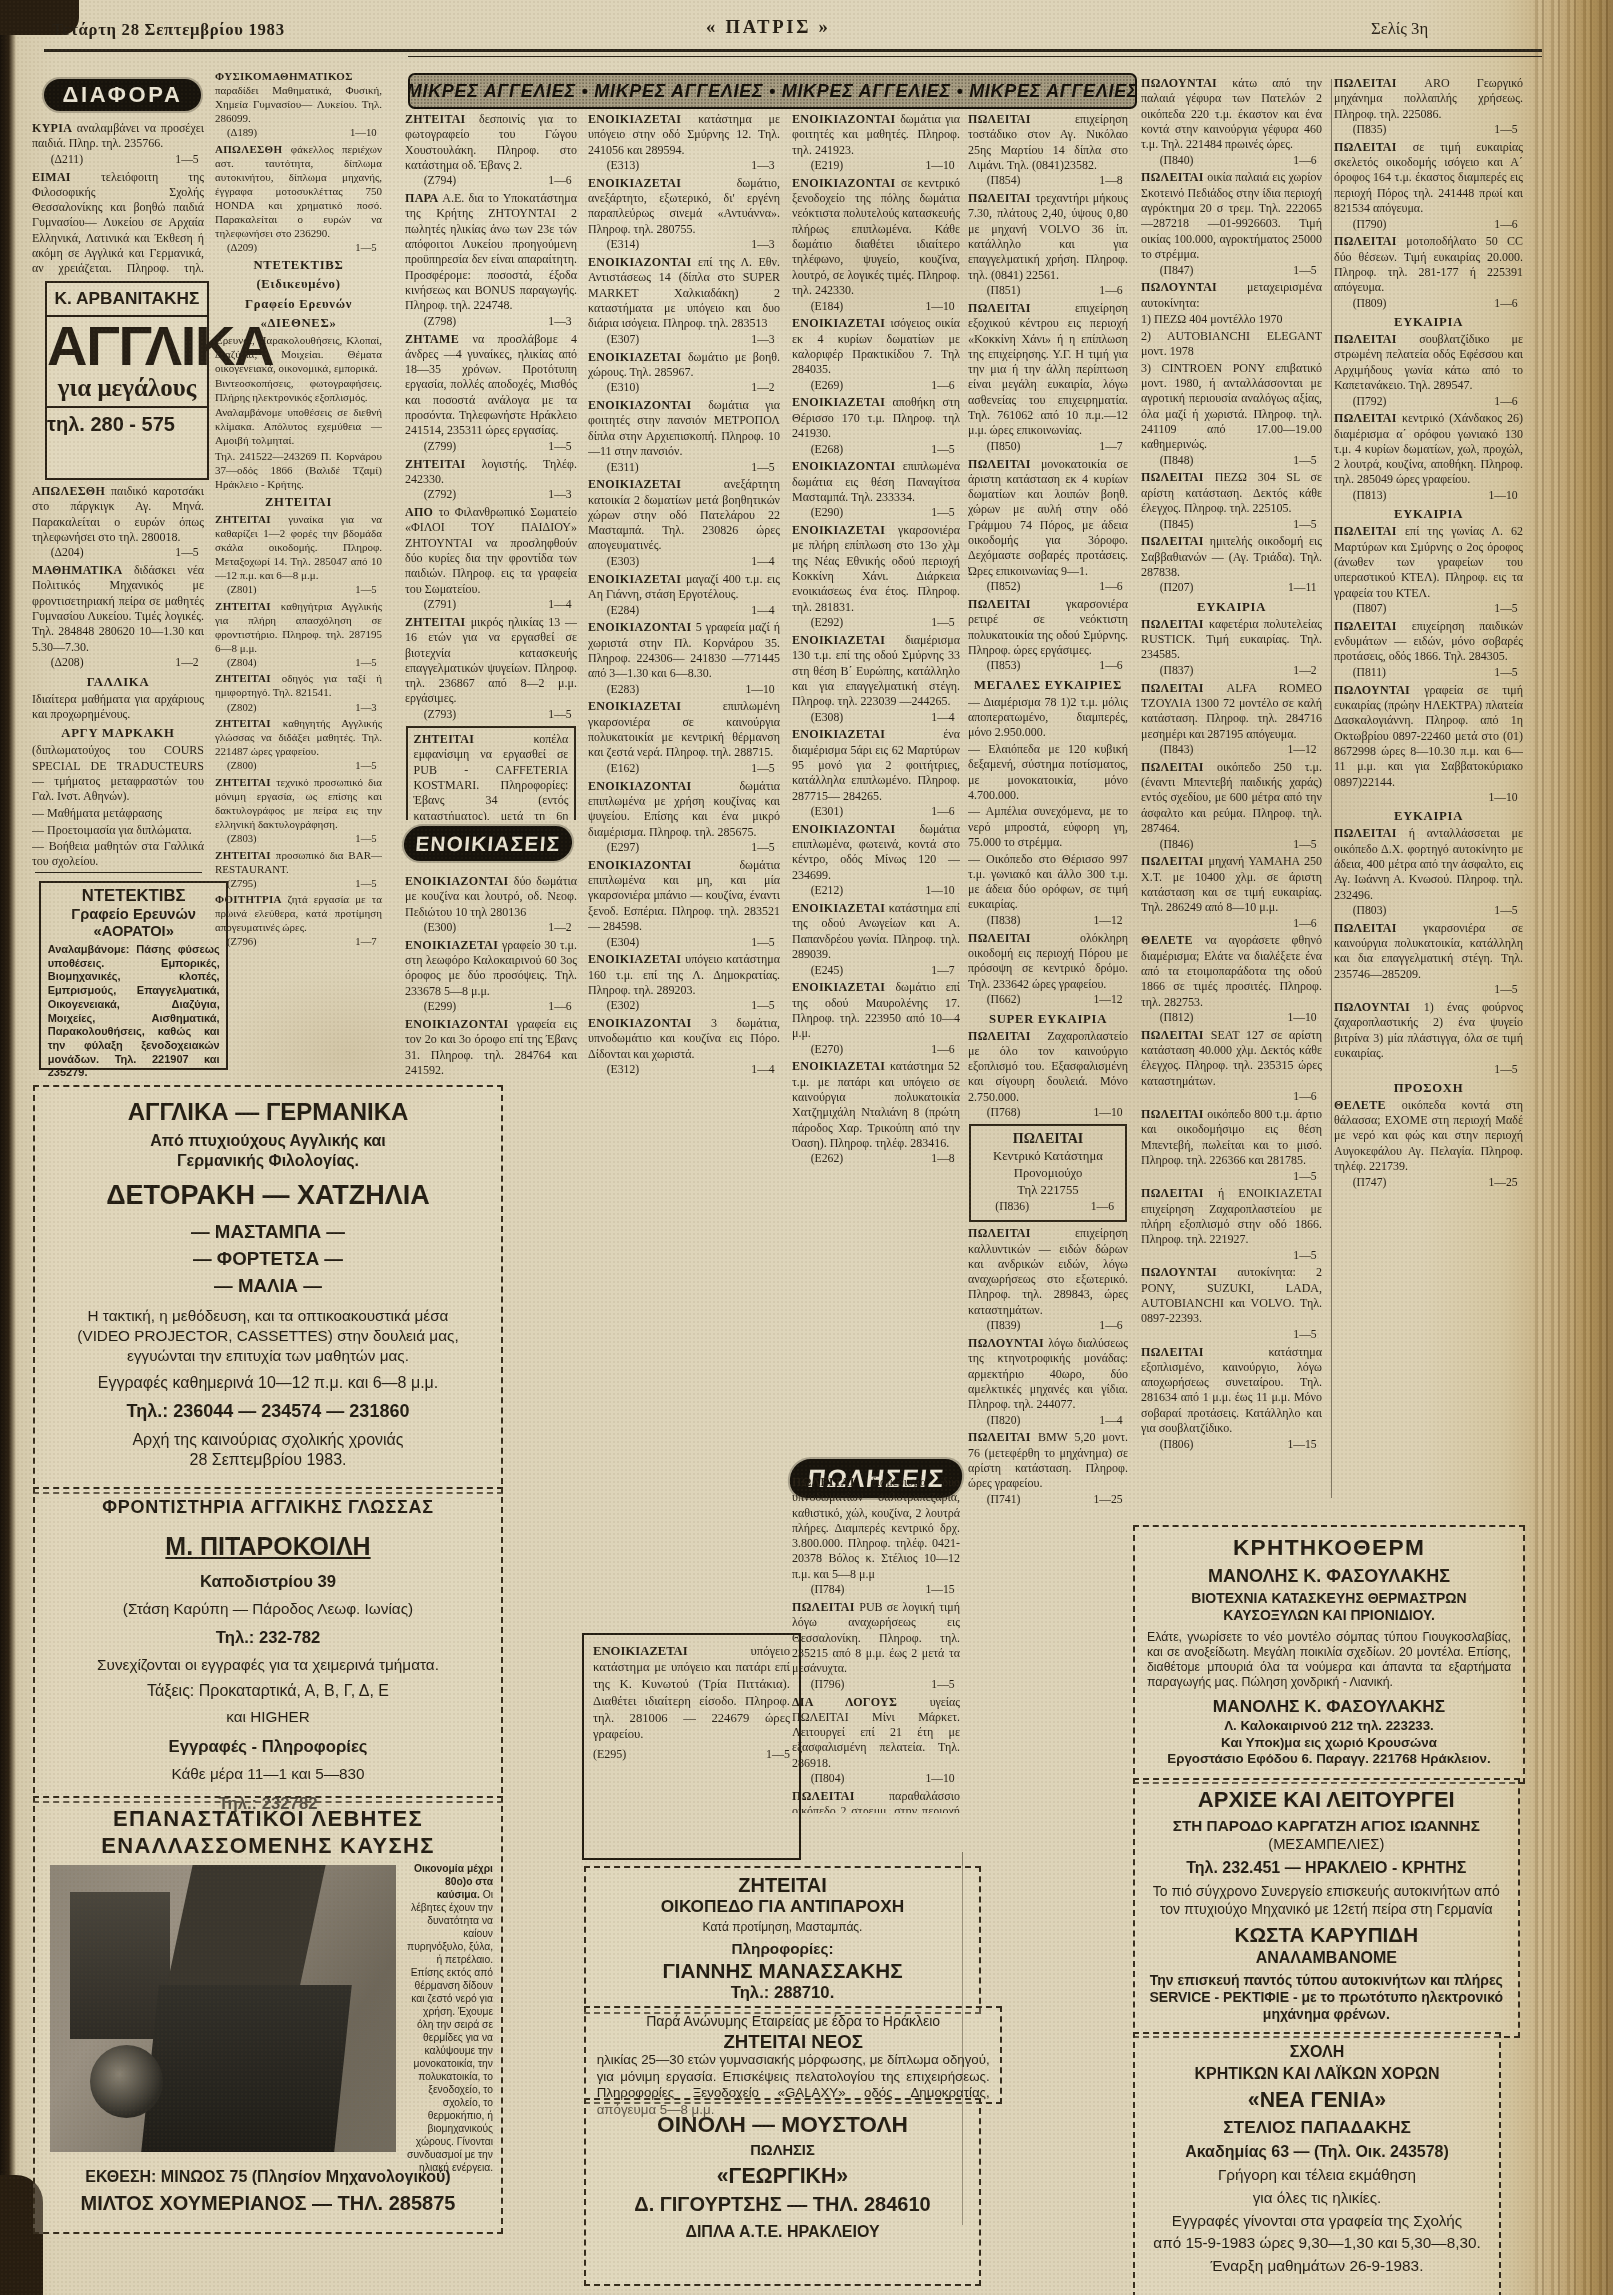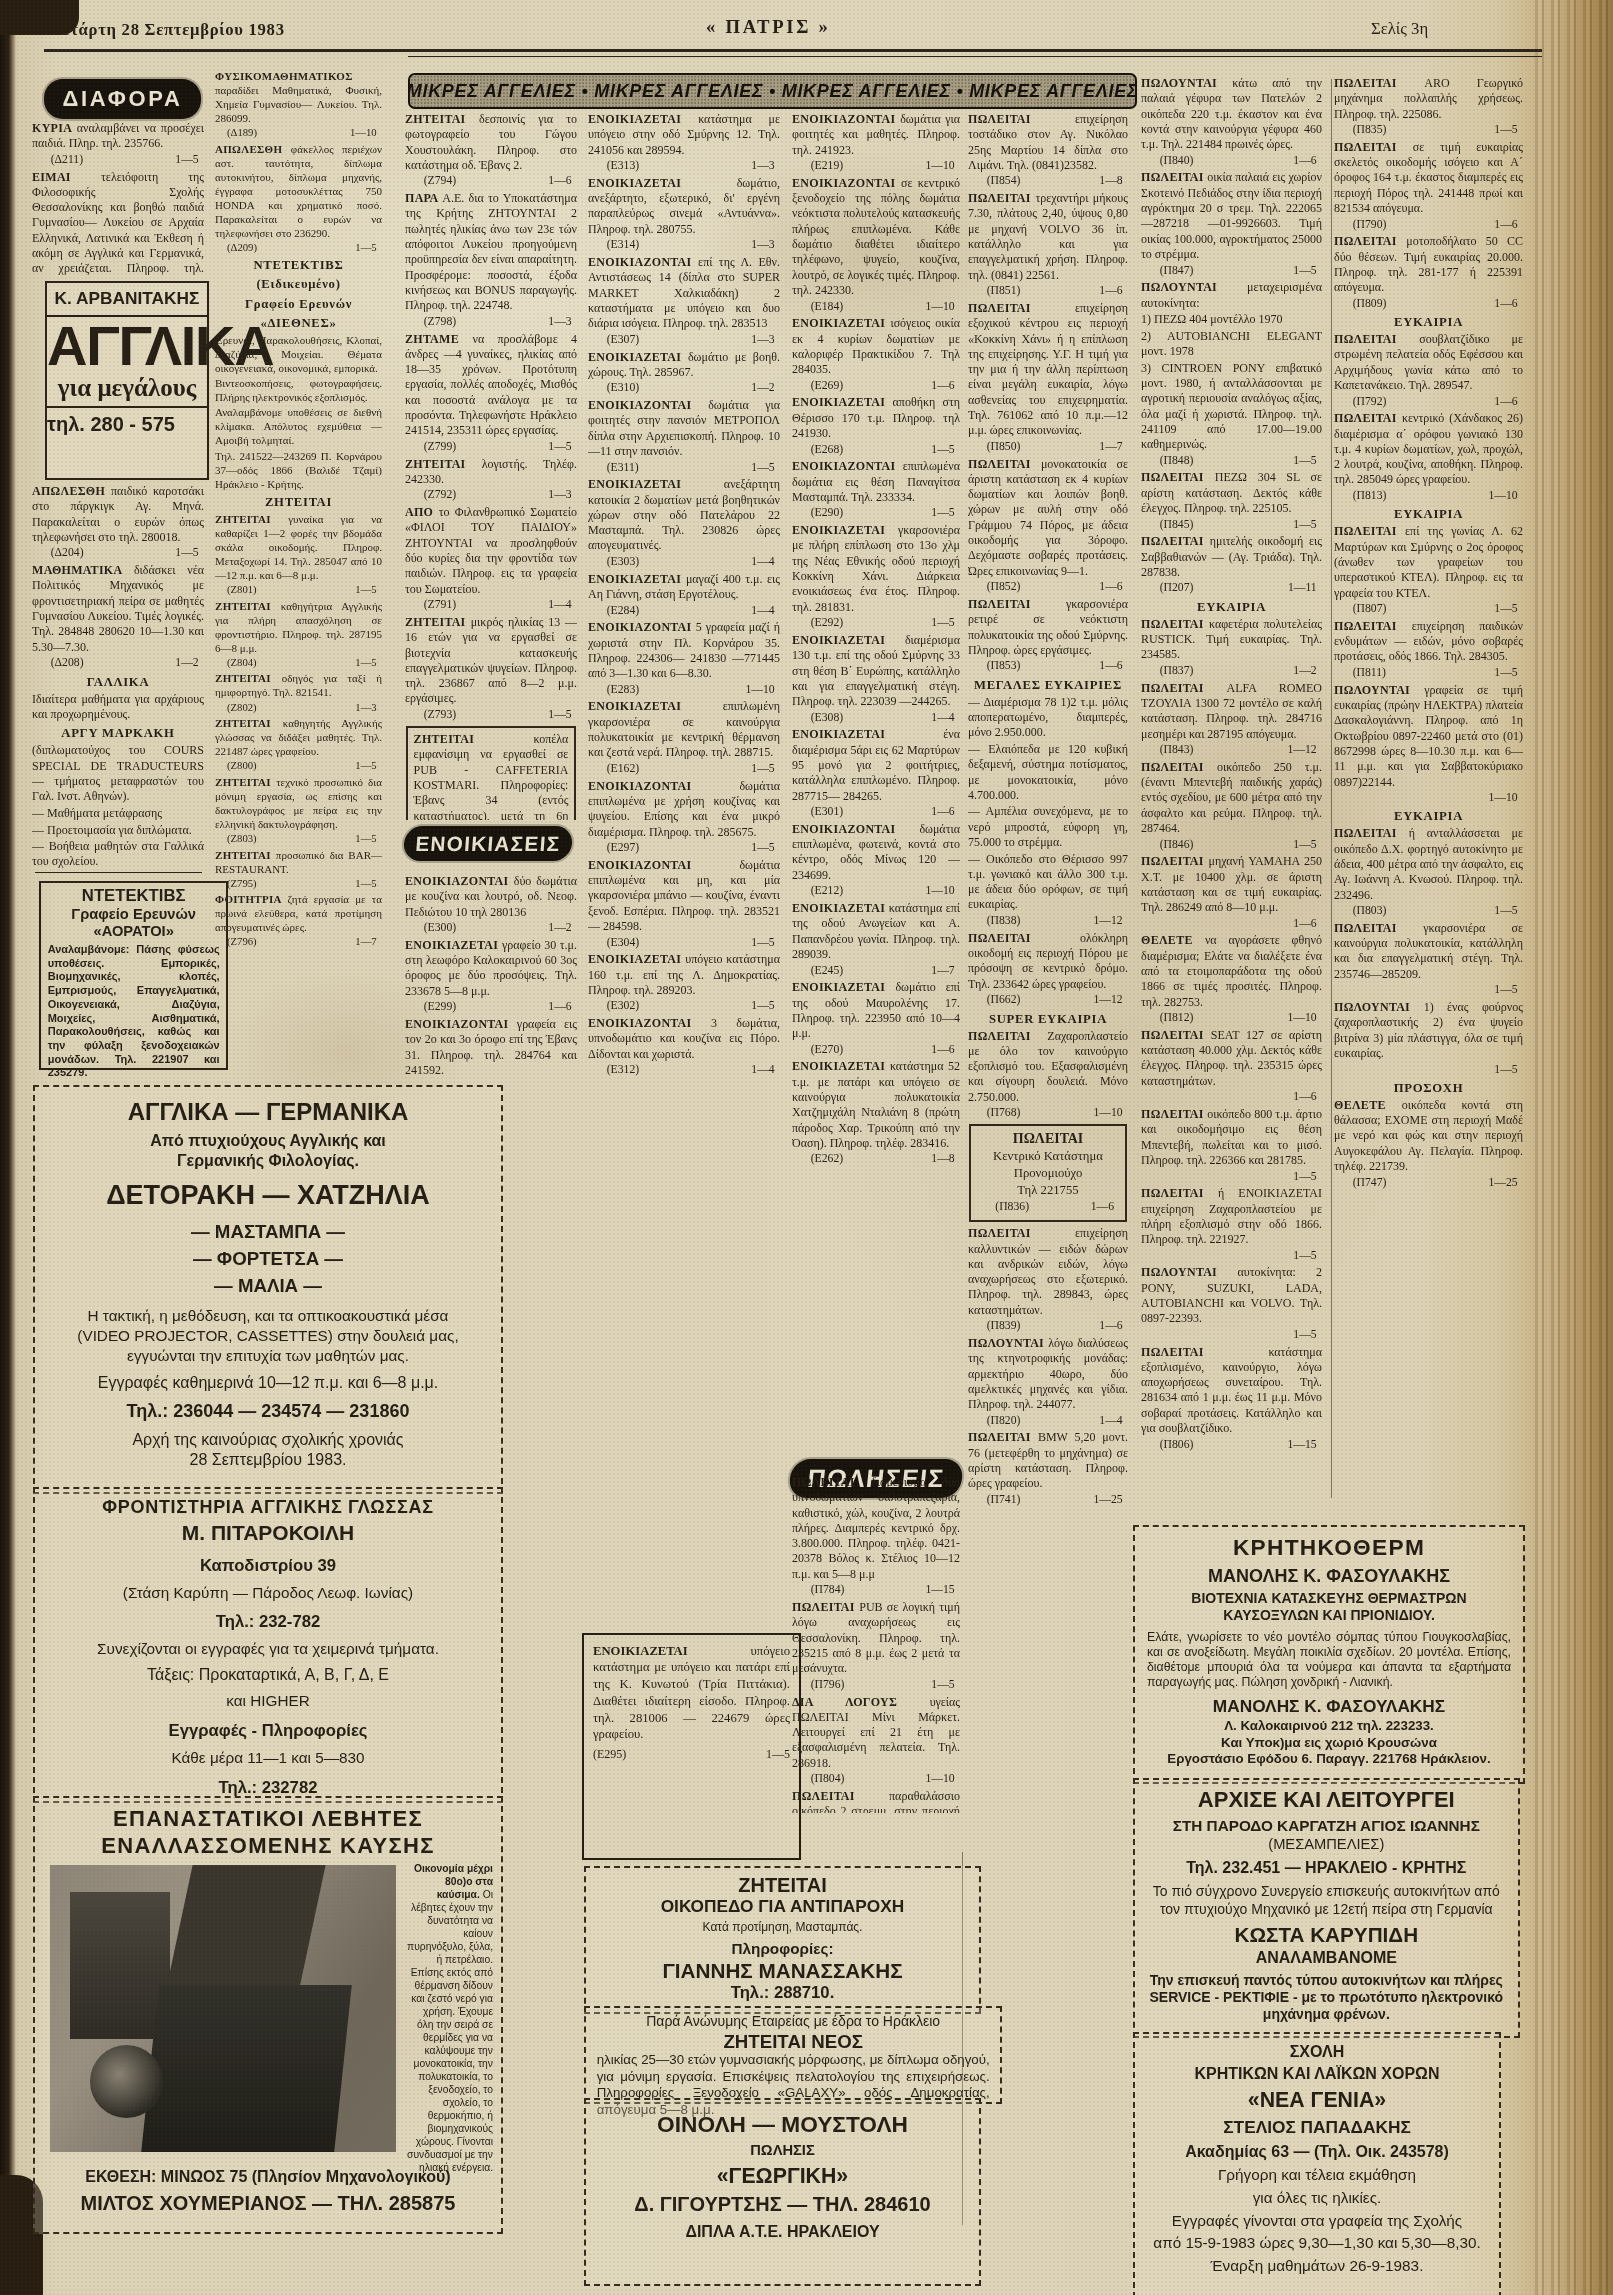--- a/index.html
+++ b/index.html
@@ -36,21 +36,21 @@
       radial-gradient(rgba(30,24,14,.35) 0.7px, transparent 1.1px) 0 0/3.3px 3.3px,
       #a99f85;
     display:flex;align-items:center;justify-content:center;
     font-family:"Liberation Sans",sans-serif;font-weight:700;font-style:italic;
     font-size:18px;color:#14100a;letter-spacing:0.7px;white-space:nowrap;overflow:hidden;}
 
   .pill{position:absolute;background:#17130c;color:#e9e3d2;
     font-family:"Liberation Sans",sans-serif;font-weight:700;
     display:flex;align-items:center;justify-content:center;
     border-radius:18.7px;box-shadow:0 0 0 2px rgba(23,19,12,.25);}
-  .pill.diafora{left:44px;top:79px;width:157px;height:40px;font-size:22px;letter-spacing:2.7px;}
+  .pill.diafora{left:44px;top:79px;width:157px;height:32px;font-size:22px;letter-spacing:2.7px;}
   .pill.enoik{left:404px;top:826px;width:168px;height:35px;font-size:20.7px;letter-spacing:1.3px;transform:skewX(-4deg);}
   .pill.polis{left:790px;top:1459px;width:172px;height:39px;font-size:25px;letter-spacing:1.3px;transform:skewX(-6deg);}
 
   .col{position:absolute;overflow:hidden;}
   .col p.ad{margin:0 0 1.3px;font-size:12px;line-height:15.3px;text-align:justify;}
   .col p.ad b{letter-spacing:0.3px;}
   .col .adfoot{display:flex;justify-content:space-between;padding:0 5.3px 0 18.7px;
     font-size:11.7px;line-height:14px;margin:0 0 2.7px;}
   .col .adhead{text-align:center;font-weight:700;font-size:12.7px;line-height:16px;margin:3.3px 0 2px;letter-spacing:0.7px;font-family:"Liberation Serif",serif;}
   .col.narrow p.ad{font-size:11px;line-height:14px;}
@@ -81,21 +81,21 @@
   .engger .t2{font-size:16px;font-weight:700;line-height:20px;}
   .engger .nm{font-size:27px;font-weight:700;margin:9.3px 0 6.7px;}
   .engger .loc{font-size:18.7px;font-weight:700;line-height:27px;}
   .engger .bd{font-size:15.3px;line-height:20px;margin:6.7px 27px 0;}
   .engger .en{font-size:16px;margin-top:8px;}
   .engger .ph{font-size:18px;font-weight:700;margin-top:9.3px;}
   .engger .st{font-size:16px;margin-top:8px;line-height:20px;}
 
   .pitar{left:33px;top:1487px;width:466px;height:304px;padding-top:8px;}
   .pitar .t1{font-size:18px;font-weight:700;letter-spacing:0.7px;}
-  .pitar .nm{font-size:21px;font-weight:700;margin-top:3px;}
+  .pitar .nm{font-size:25px;font-weight:700;margin-top:14px;text-decoration:underline;}
   .pitar .l2{font-size:16.7px;font-weight:700;margin-top:10.7px;}
   .pitar .l3{font-size:15.3px;margin-top:8px;}
   .pitar .l4{font-size:16px;margin-top:8px;}
 
   .boiler-box{left:33px;top:1796px;width:466px;height:434px;}
   .boiler-box .t{font-size:22px;font-weight:700;letter-spacing:1.3px;line-height:27px;margin-top:6.7px;}
   .boilphoto{position:absolute;left:14.7px;top:67px;width:346px;height:287px;
     background:linear-gradient(125deg,#8d8577 0%,#9a9183 30%,#6e675a 75%,#55504545 100%),#7d7668;overflow:hidden;}
   .boilphoto .hopper{position:absolute;left:127px;top:-13.3px;width:133px;height:173px;background:#3a362e;transform:skewX(-12deg);}
   .boilphoto .bodyblk{position:absolute;left:100px;top:120px;width:193px;height:167px;background:linear-gradient(180deg,#32302a,#1f1d18);transform:skewX(-6deg);}

